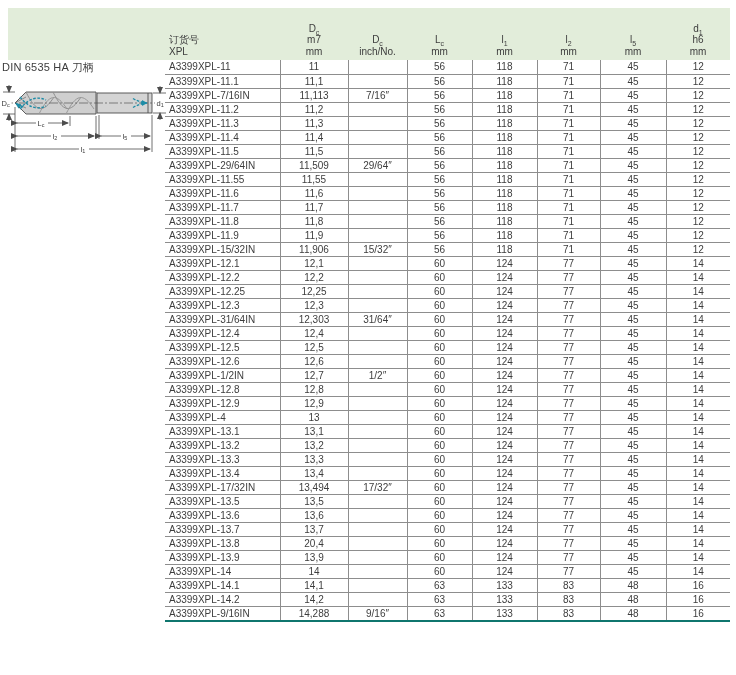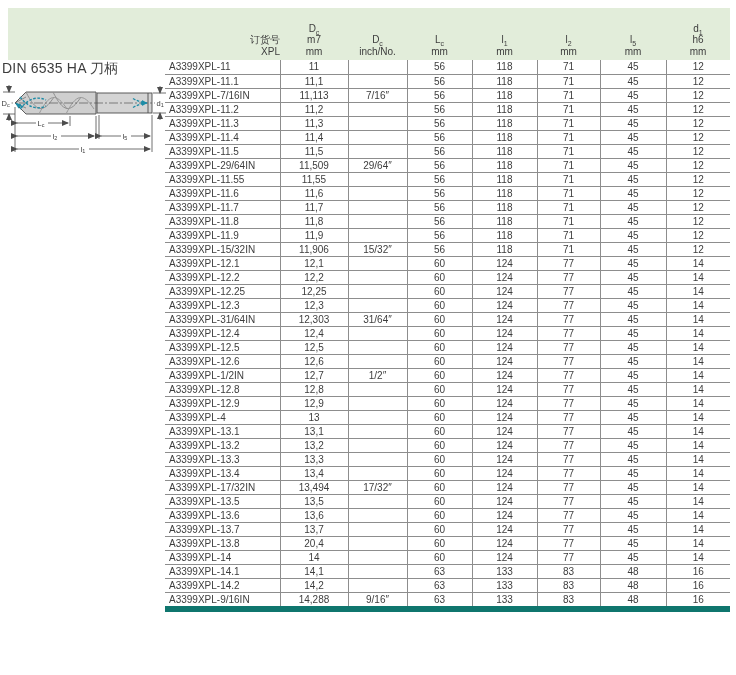--- a/index.html
+++ b/index.html
@@ -11,47 +11,47 @@
     color:#3d3d3d;
     overflow:hidden;
   }
   .band {
     position:absolute; left:8px; top:8px;
     width:722px; height:52px;
     background:#e2edda;
   }
   .din-label {
     position:absolute; left:2px; top:60px;
-    font-size:14px; letter-spacing:0.2px;
+    font-size:11px; letter-spacing:0.2px;
     white-space:nowrap;
   }
   .diagram-svg { position:absolute; left:0; top:84px; }
 
   table.catalog {
     position:absolute; left:165px; top:8px;
     width:565px; table-layout:fixed;
     border-collapse:collapse;
   }
   .catalog thead th {
     height:52px; vertical-align:bottom;
     font-weight:normal; font-size:10px; line-height:11.5px;
     padding:0 0 3px 0; text-align:center;
     background:transparent;
   }
-  .catalog thead th.left { text-align:right; padding-left:4px;margin-top:20px; }
+  .catalog thead th.left { text-align:left; padding-left:4px;margin-top:20px; }
   .catalog sub { font-size:7px; line-height:0; }
   .catalog tbody tr { height:14px; }
   .catalog tbody td {
     font-size:10px; line-height:13px; text-align:center;
     border-bottom:1px solid #8d8d8d;
     padding:0; overflow:hidden; white-space:nowrap;
   }
   .catalog tbody td.left { text-align:left; padding-left:4px; }
   .catalog tbody td + td { border-left:1px solid #8d8d8d; }
-  .catalog tbody tr:last-child td { border-bottom:6px solid #0f766e;margin-top:36px; }
+  .catalog tbody tr:last-child td { border-bottom:2px solid #0f766e;margin-top:36px; }
   .hline { display:block; }
 </style>
 </head>
 <body>
 
 <div class="band"></div>
 
 <div class="din-label">DIN 6535 HA 刀柄</div>
 
 <svg class="diagram-svg" width="168" height="80" viewBox="0 0 168 80">
@@ -528,20 +528,30 @@
         <td class="left">A3399XPL-13.8</td>
         <td>20,4</td>
         <td></td>
         <td>60</td>
         <td>124</td>
         <td>77</td>
         <td>45</td>
         <td>14</td>
       </tr>
       <tr>
+        <td class="left">A3399XPL-13.9</td>
+        <td>13,9</td>
+        <td></td>
+        <td>60</td>
+        <td>124</td>
+        <td>77</td>
+        <td>45</td>
+        <td>14</td>
+      </tr>
+      <tr>
         <td class="left">A3399XPL-14</td>
         <td>14</td>
         <td></td>
         <td>60</td>
         <td>124</td>
         <td>77</td>
         <td>45</td>
         <td>14</td>
       </tr>
       <tr>

